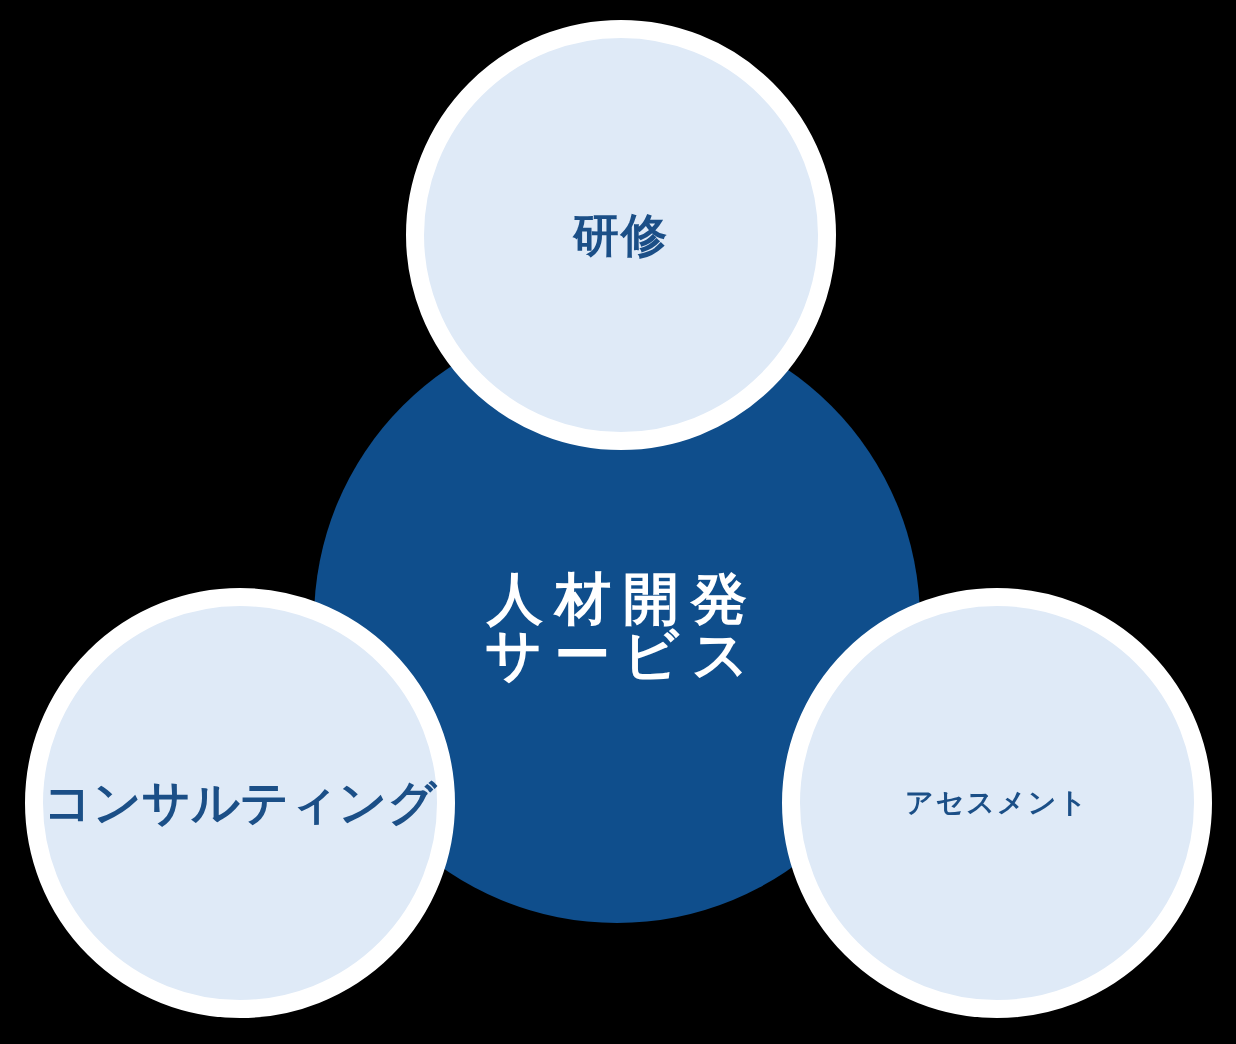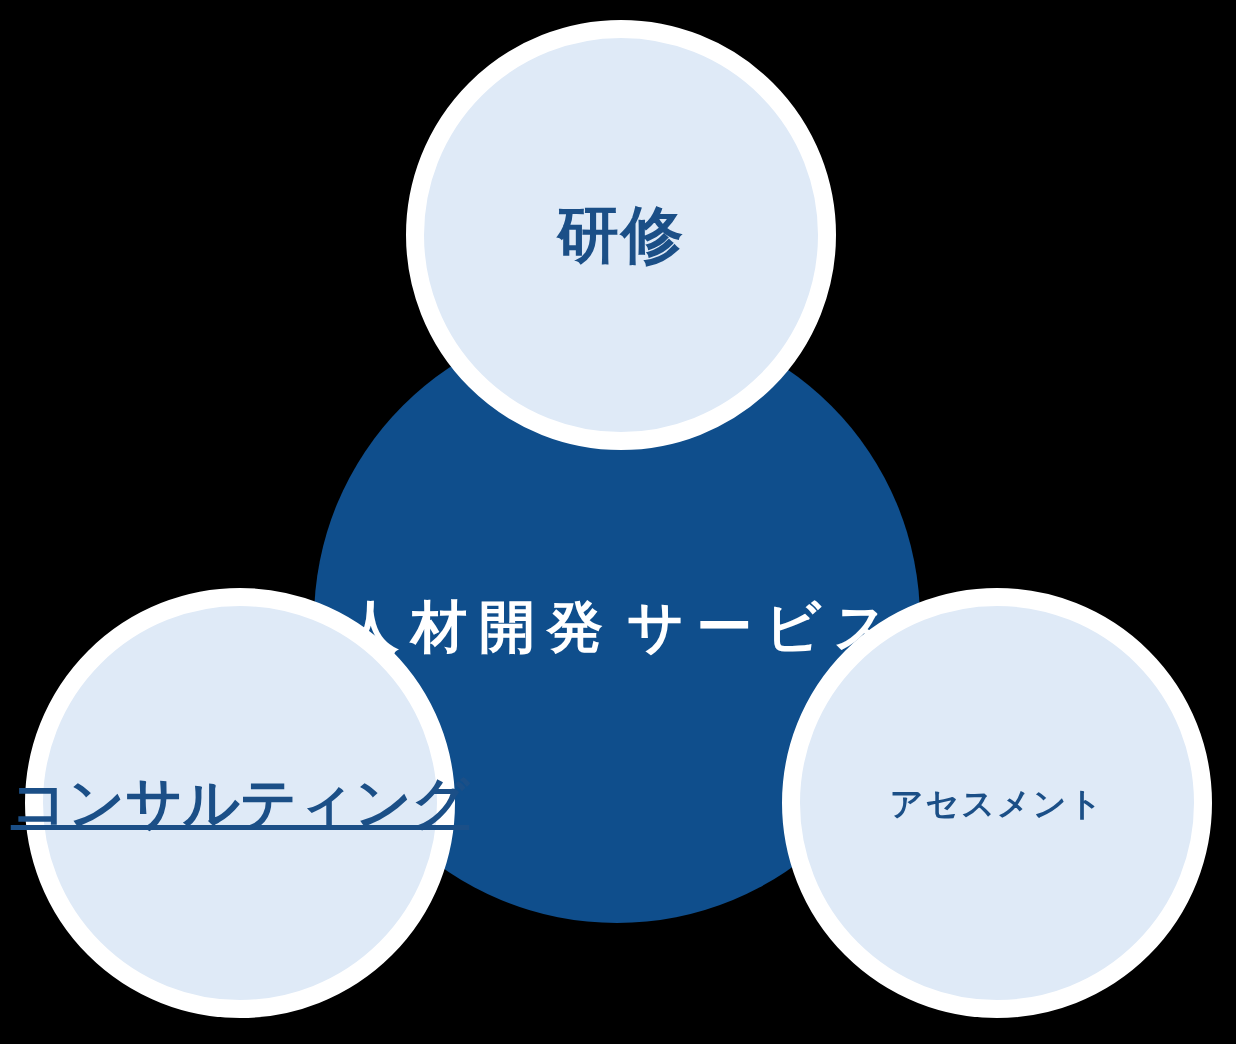--- a/index.html
+++ b/index.html
@@ -18,21 +18,21 @@
   
   .center-circle {
     position: absolute;
     left: 314px;
     top: 317px;
     width: 606px;
     height: 606px;
     border-radius: 50%;
     background: var(--center-fill, #0f4e8c);
     display: flex;
-    flex-direction: row;
+    flex-direction: column;
     align-items: center;
     justify-content: center;
     padding-top: 14px;
     box-sizing: border-box;
     font-family: Liberation Serif, serif;
   }
   .center-line {
     color: var(--center-text, #ffffff);
     font-size: 56px;
     font-weight: bold;
@@ -59,23 +59,23 @@
   .pos-top         { left: 406px; top: 20px;  }
   .pos-bottom-left { left: 25px;  top: 588px; }
   .pos-bottom-right{ left: 782px; top: 588px; }
   .sat-label {
     color: var(--satellite-text, #1b4f87);
     font-weight: bold;
     line-height: 1;
     white-space: nowrap;
     text-align: center;
   }
-  .pos-top .sat-label          { font-size: 62px; letter-spacing: 2px; }
-  .pos-bottom-left .sat-label  { font-size: 56px; text-decoration: underline; }
-  .pos-bottom-right .sat-label { font-size: 33px; letter-spacing: 2px; }
+  .pos-top .sat-label          { font-size: 46px; letter-spacing: 2px; }
+  .pos-bottom-left .sat-label  { font-size: 48px; }
+  .pos-bottom-right .sat-label { font-size: 28px; letter-spacing: 2px; }
 </style>
 </head>
 <body>
 
 <div class="canvas">
 
   <div class="center-circle">
     <div class="center-line">人材開発</div>
     <div class="center-line">サービス</div>
   </div>

